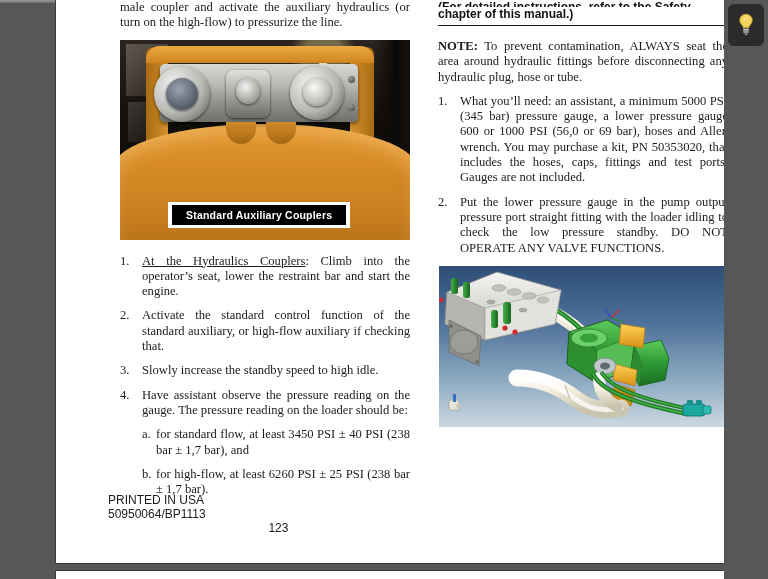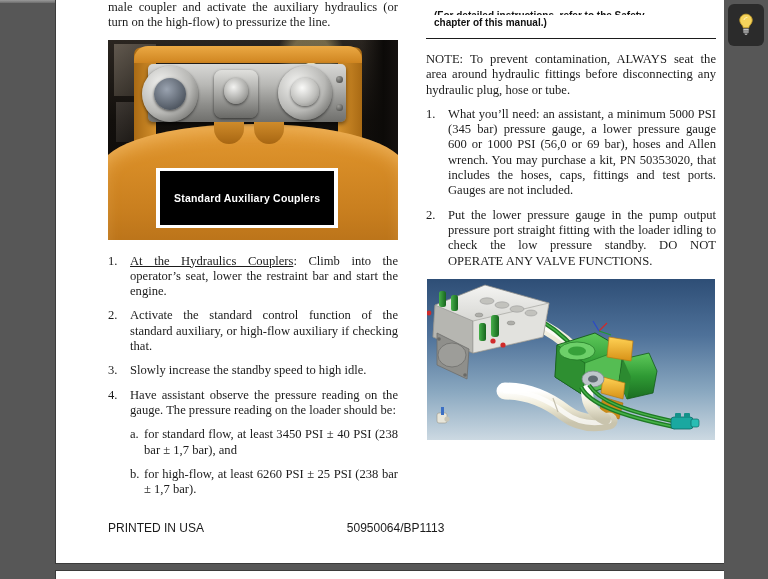--- a/index.html
+++ b/index.html
@@ -57,21 +57,21 @@
 
   .page-inner {
     position: relative;
     width: 100%; height: 100%;
     padding: 0;
   }
 
   
   .columns {
     position: absolute;
-    top: 0px; left: 52px;
+    top: 0px; left: 64px;
     width: 580px;
     display: flex;
     gap: 28px;
   }
   .col { width: 290px; }
   .col-left  { width: 290px; }
   .col-right { width: 290px; }
 
   p.body {
     margin: 0 0 9px 0;
@@ -88,24 +88,24 @@
   }
 
   .head-rule {
     border: 0;
     border-top: 1.6px solid #1b1b1b;
     margin: 3px 0 13px 0;
   }
   .head-sans {
     font-family: "Liberation Sans", sans-serif;
     font-weight: bold;
-    font-size: 10px;
+    font-size: 12px;
     line-height: 15px;
     color: #111;
-    margin: 8px;
+    margin: 0;
   }
   .head-sans .clipped {
     display: block;
     height: 7px;
     overflow: hidden;
     color: #111;
   }
 
   
   .li {
@@ -120,21 +120,21 @@
     text-align: left;
   }
   .li .txt {
     flex: 1;
     text-align: justify;
   }
   .sub .marker { flex: 0 0 14px; }
   .sub { margin-left: 22px; }
 
   .u { text-decoration: underline; }
-  b.note { font-weight: normal; }
+  b.note { font-weight: bold; }
 
   
   .photo {
     position: relative;
     width: 290px;
     height: 200px;
     margin: 5px 0 14px 0;
     background: #100d0a;
     overflow: hidden;
   }
@@ -228,21 +228,21 @@
     background: #ffffff;
     padding: 3px 4px;
   }
   .ph-caption .inner {
     background: #000;
     color: #fff;
     font-family: "Liberation Sans", sans-serif;
     font-weight: bold;
     font-size: 10.5px;
     letter-spacing: .2px;
-    padding: 21px 14px;
+    padding: 4px 14px;
     display: block;
     white-space: nowrap;
     text-align: right;
   }
 
   
   .cad {
     position: relative;
     width: 290px; height: 163px;
     margin: 6px 0 0 0;
@@ -255,23 +255,24 @@
   
   .footer {
     position: absolute;
     left: 52px; right: 52px;
     bottom: 28px;
     display: flex;
     align-items: baseline;
     font-family: "Liberation Sans", sans-serif;
     font-size: 12px;
     color: #1b1b1b;
+    flex-direction: column;
   }
   .footer .f-left  { width: 34%; text-align: left; }
-  .footer .f-mid   { width: 34%; text-align: center; }
+  .footer .f-mid   { width: 34%; }
   .footer .f-right { width: 32%; text-align: right; }
 </style>
 </head>
 <body>
 
 <div id="viewer">
 
   <div id="top-strip"></div>
 
   <div class="page" id="page-current">
@@ -489,20 +490,21 @@
               </g>
             </svg>
           </div>
 
         </div>
       </div>
 
       <div class="footer">
         <div class="f-left">PRINTED IN USA</div>
         <div class="f-mid">50950064/BP1113</div>
+        <div class="f-right">123</div>
       </div>
 
     </div>
   </div>
 
   <div class="page" id="page-next"></div>
 
   <div id="right-rail">
     <div id="tip-button">
       <svg width="18" height="24" viewBox="0 0 18 24">

